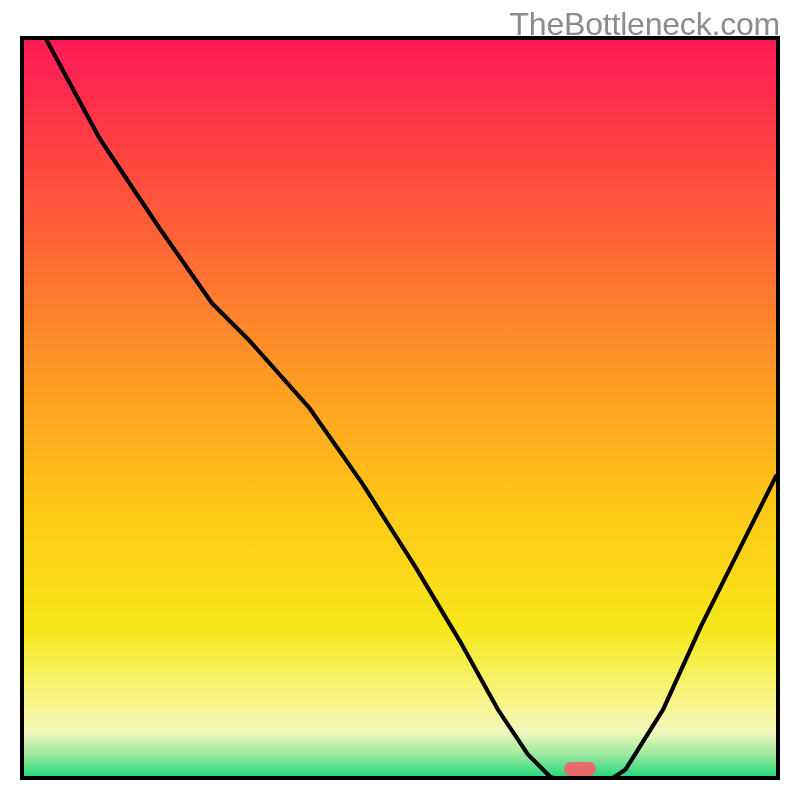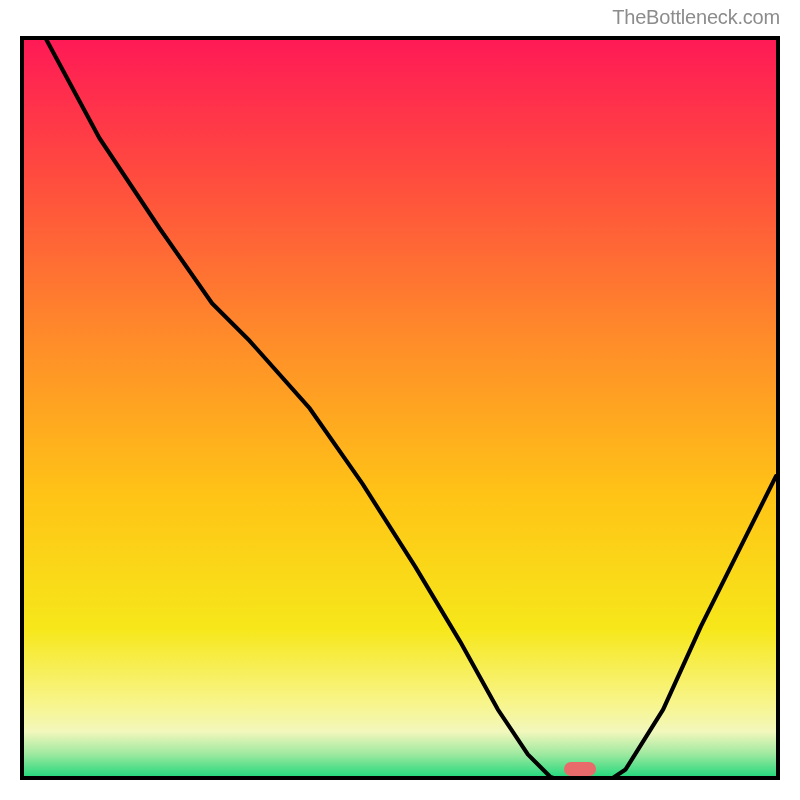--- a/index.html
+++ b/index.html
@@ -13,21 +13,21 @@
   .wrap {
     position: relative;
     width: 800px;
     height: 800px;
   }
   .watermark {
     position: absolute;
     top: 6px;
     right: 20px;
     color: #8c8c8c;
-    font-size: 20px;
+    font-size: 32px;
     font-weight: 500;
     letter-spacing: -0.2px;
     z-index: 20;
   }
   .plot-frame {
     position: absolute;
     left: 20px;
     top: 36px;
     width: 760px;
     height: 744px;

